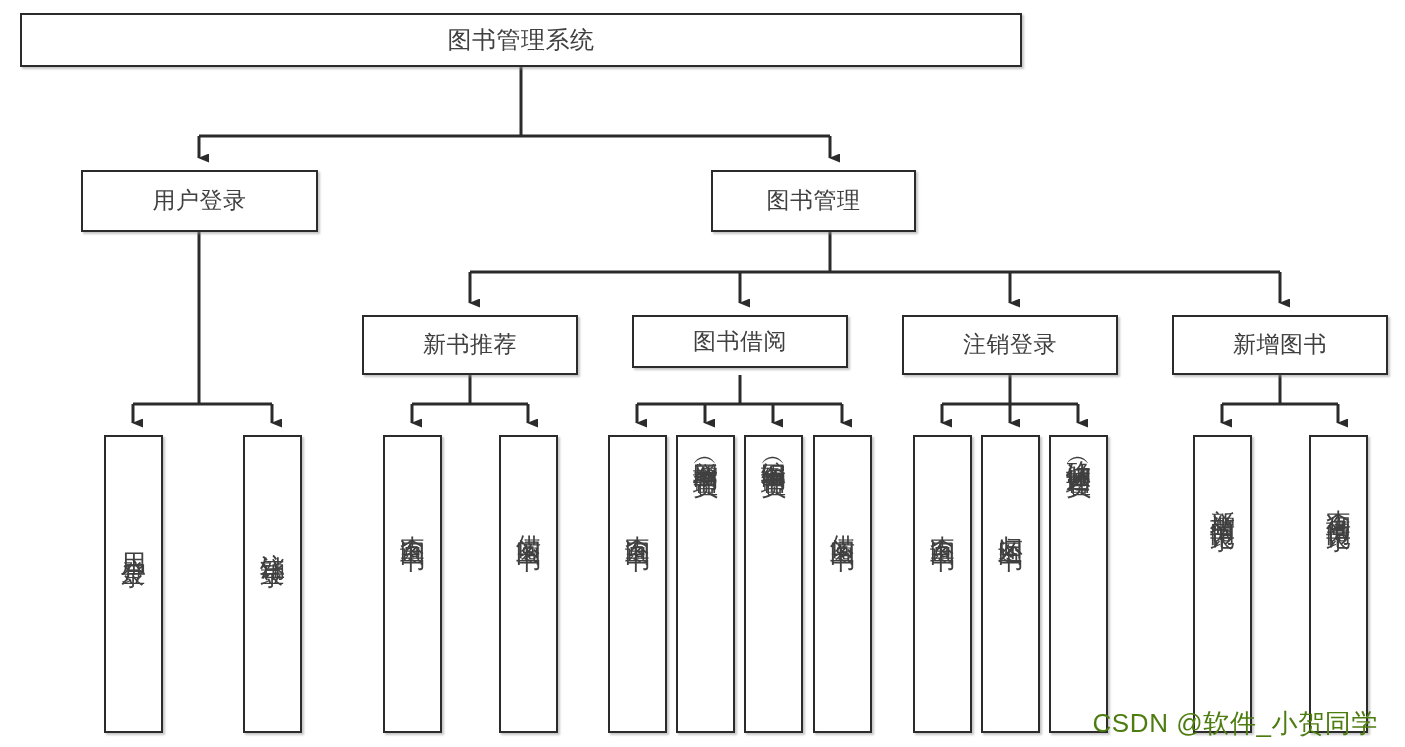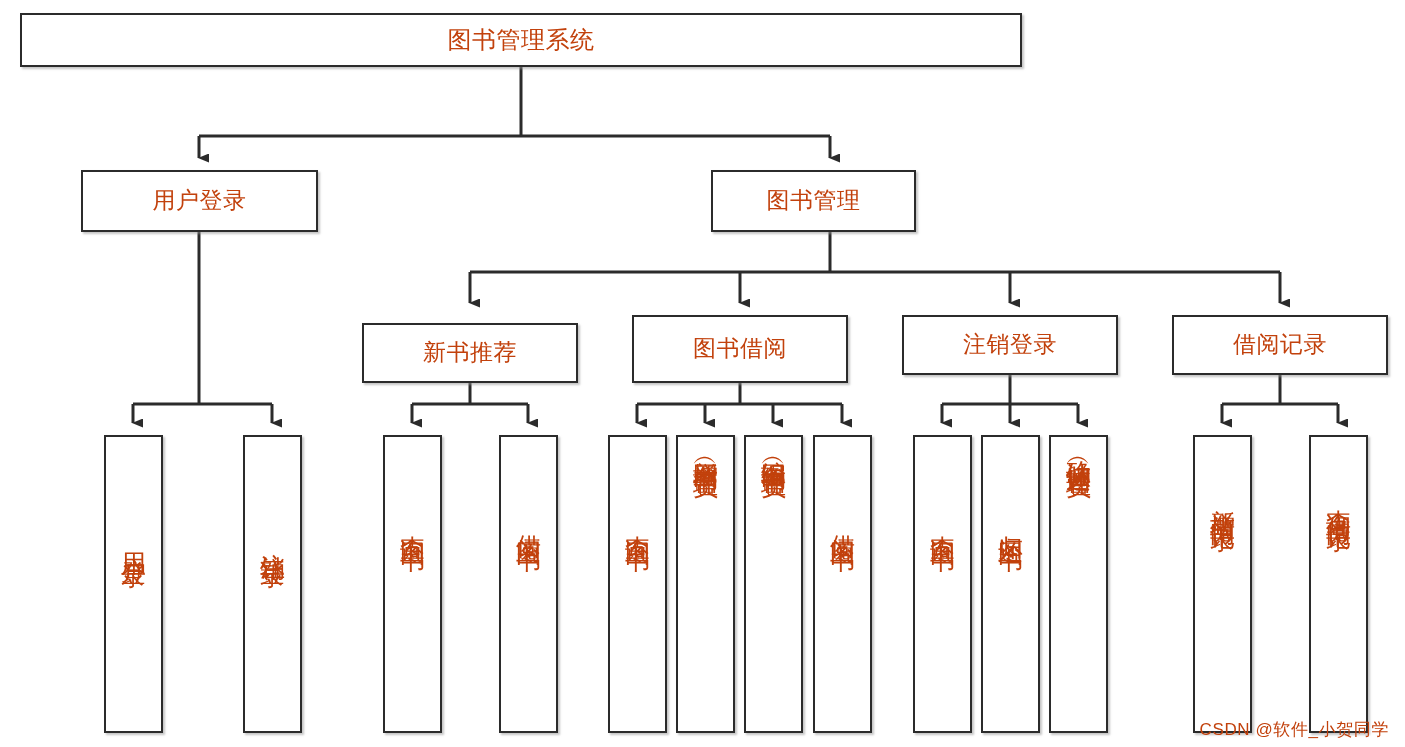--- a/index.html
+++ b/index.html
@@ -29,21 +29,21 @@
     box-sizing: border-box;
     border: 2.5px solid #2b2b2b;
     background: #ffffff;
     box-shadow: 2px 2px 2px rgba(150,150,150,0.55);
     display: flex;
     align-items: center;
     justify-content: center;
     z-index: 2;
   }
   .node .label {
-    color: #c2410c;
+    color: #404040;
     letter-spacing: 0.5px;
     text-align: center;
     line-height: 1.18;
     white-space: nowrap;
   }
   
   .node.h .label {
     font-size: 23px;
   }
   .node.root .label {
@@ -70,24 +70,24 @@
     padding-top: 48px;
   }
   .node.v.mid2 .label {
     padding-top: 74px;
   }
   .node.v.mid3 .label {
     padding-top: 92px;
   }
   .watermark {
     position: absolute;
-    right: 16px;
+    right: 27px;
     bottom: 6px;
-    font-size: 17px;
-    color: #c2410c;
+    font-size: 26px;
+    color: #4d7c0f;
     letter-spacing: 0.6px;
     z-index: 5;
     white-space: nowrap;
     font-family: "Liberation Sans", "DejaVu Sans", sans-serif;
   }
 </style>
 </head>
 <body>
 
 <div id="canvas">
@@ -147,34 +147,34 @@
   </div>
 
   <div class="node h" style="left:81px; top:170px; width:237px; height:62px;">
     <span class="label">用户登录</span>
   </div>
 
   <div class="node h" style="left:711px; top:170px; width:205px; height:62px;">
     <span class="label">图书管理</span>
   </div>
 
-  <div class="node h" style="left:362px; top:323px; width:216px; height:60px;">
+  <div class="node h" style="left:362px; top:315px; width:216px; height:60px;">
     <span class="label">新书推荐</span>
   </div>
 
-  <div class="node h" style="left:632px; top:315px; width:216px; height:68px;">
+  <div class="node h" style="left:632px; top:315px; width:216px; height:53px;">
     <span class="label">图书借阅</span>
   </div>
 
   <div class="node h" style="left:902px; top:315px; width:216px; height:60px;">
     <span class="label">注销登录</span>
   </div>
 
   <div class="node h" style="left:1172px; top:315px; width:216px; height:60px;">
-    <span class="label">借阅记录</span>
+    <span class="label">新增图书</span>
   </div>
 
   <div class="node v mid3" style="left:104px; top:435px; width:59px; height:298px;">
     <span class="label">用户登录</span>
   </div>
 
   <div class="node v mid3" style="left:243px; top:435px; width:59px; height:298px;">
     <span class="label">注销登录</span>
   </div>
 

